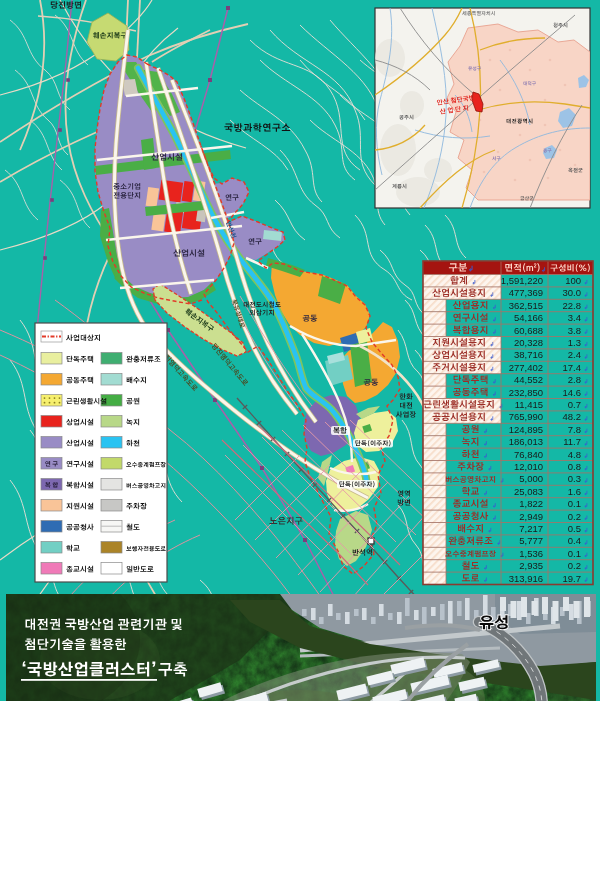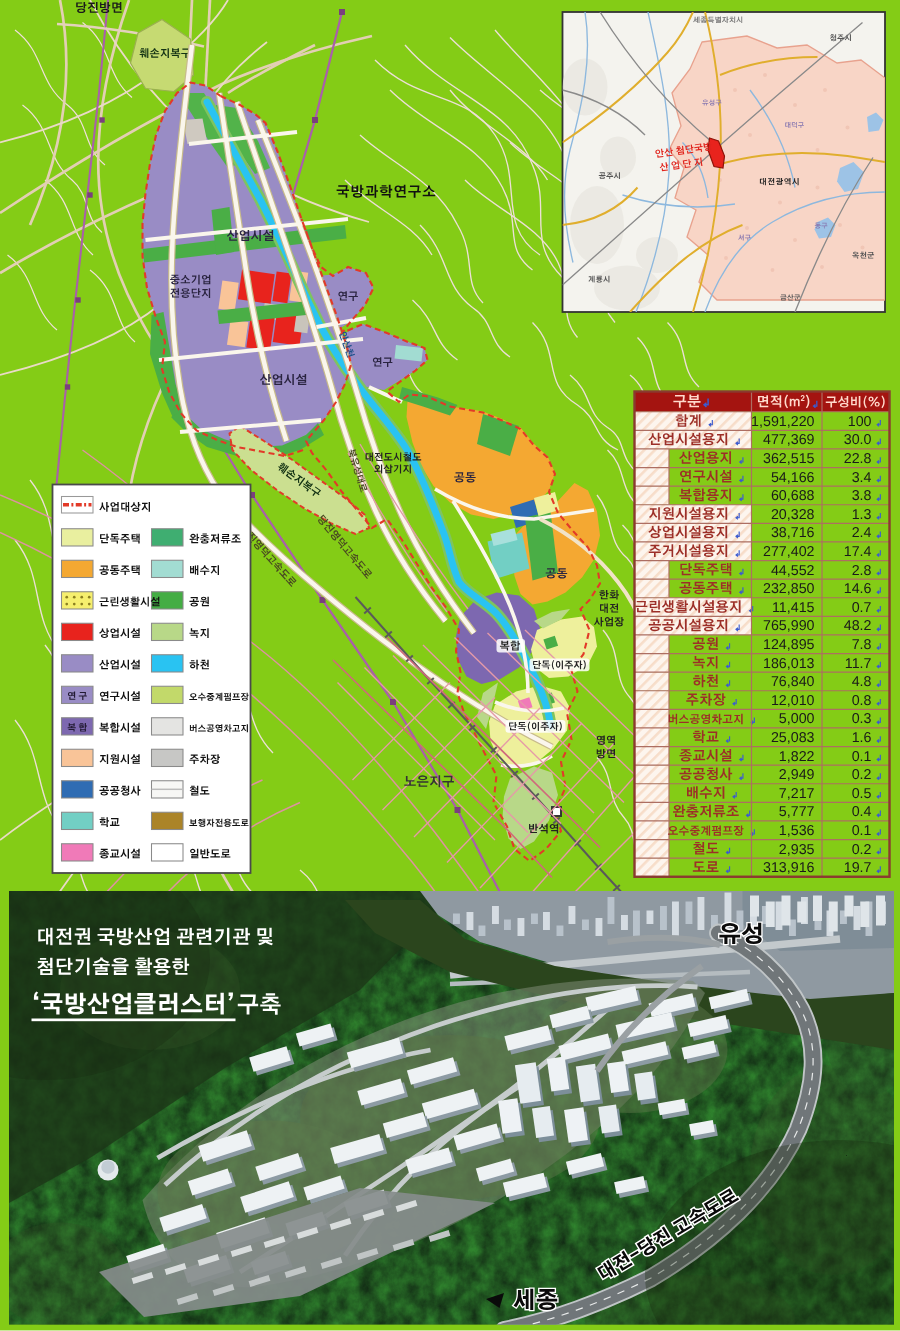--- a/index.html
+++ b/index.html
@@ -1,15 +1,15 @@
 <!DOCTYPE html>
 <html><head><meta charset="utf-8">
 <style>
 html,body{margin:0;padding:0;background:#fff;}
-.page{position:relative;width:600px;height:887px;background:#84cc16;overflow:hidden;
+.page{position:relative;width:600px;height:701px;background:#14b8a6;overflow:hidden;
 font-family:"Liberation Sans",sans-serif;}
 </style></head>
 <body>
 <div class="page">
 <svg width="600" height="887" viewBox="0 0 600 887">
 <defs>
 <clipPath id="photoclip">
           <rect x="6" y="594" width="590" height="289"></rect>
         </clipPath>
 <clipPath id="insetclip">

